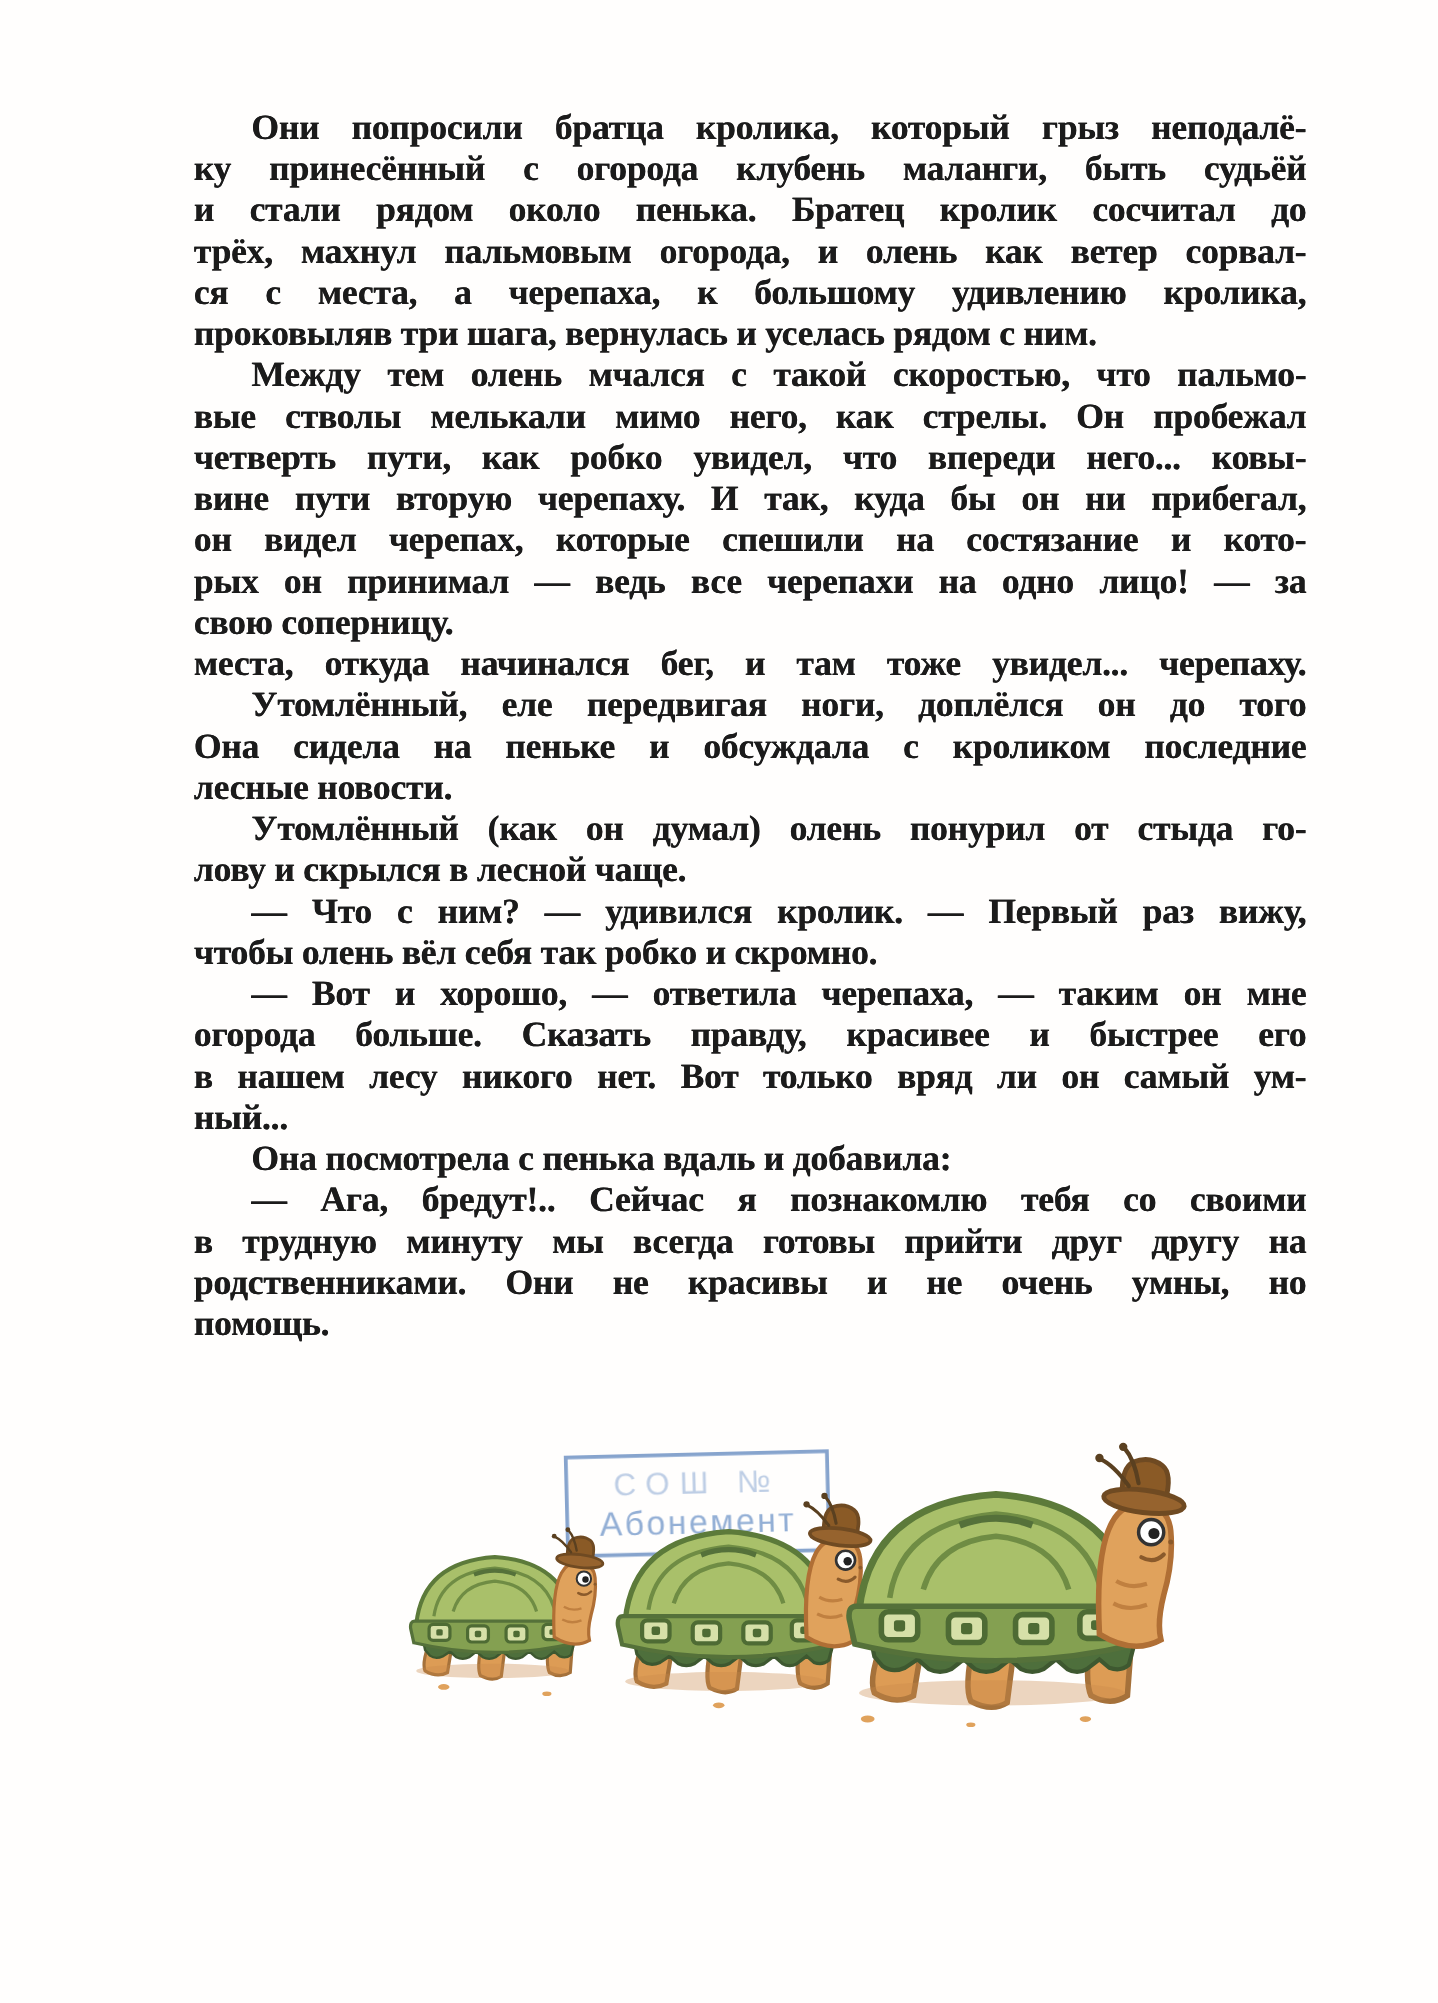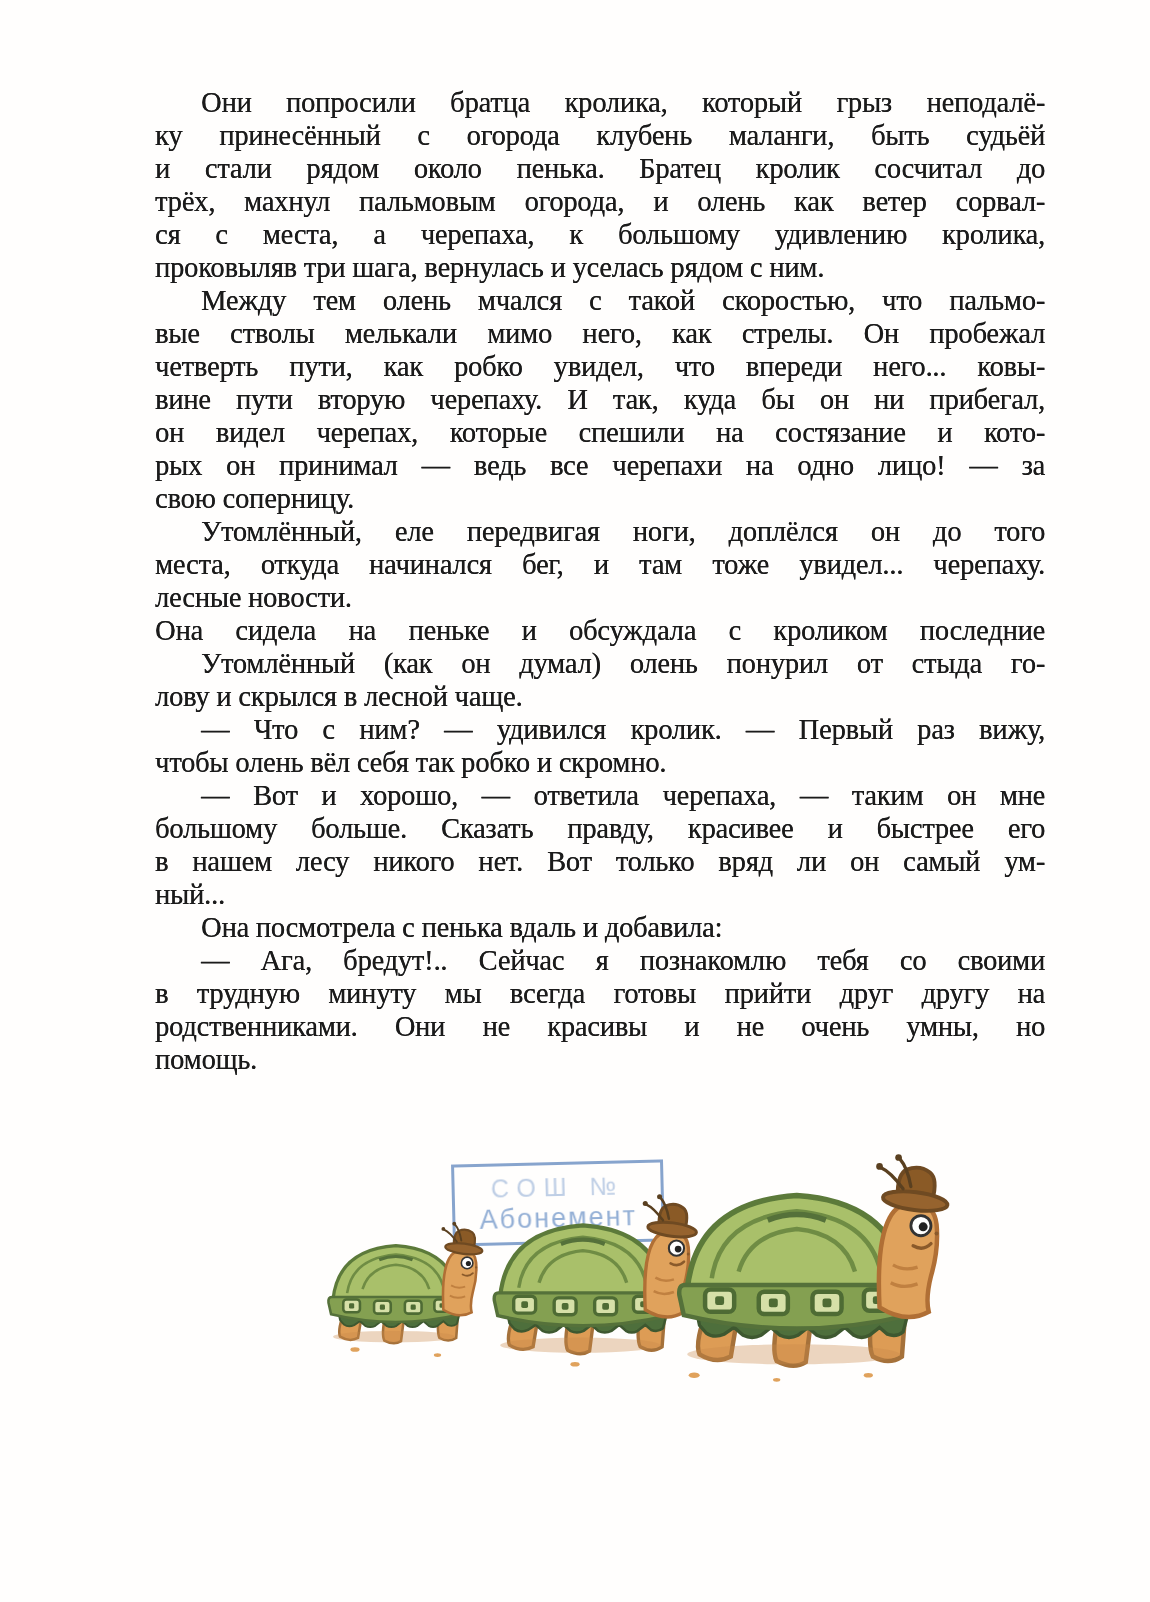--- a/index.html
+++ b/index.html
@@ -14,21 +14,21 @@
     background:#fffefd;
     overflow:hidden;
   }
   .text-block{
     position:absolute;
     left:155px;top:86px;
     width:890px;
     color:#1b1b1b;
     font-size:28.5px;
     line-height:33px;
-    font-weight:400;
+    font-weight:700;
     letter-spacing:-0.2px;
     text-shadow:0.25px 0 0 currentColor;
   }
   .ln{
     text-align:justify;
     text-align-last:justify;
   }
   .ln.last{ text-align-last:left; }
   .ln.ind{ text-indent:46px; }
 
@@ -76,36 +76,36 @@
     <div>
       <div class="ln ind">Между тем олень мчался с такой скоростью, что пальмо-</div>
       <div class="ln">вые стволы мелькали мимо него, как стрелы. Он пробежал</div>
       <div class="ln">четверть пути, как робко увидел, что впереди него... ковы-</div>
       <div class="ln">вине пути вторую черепаху. И так, куда бы он ни прибегал,</div>
       <div class="ln">он видел черепах, которые спешили на состязание и кото-</div>
       <div class="ln">рых он принимал — ведь все черепахи на одно лицо! — за</div>
       <div class="ln last">свою соперницу.</div>
     </div>
     <div>
+      <div class="ln">места, откуда начинался бег, и там тоже увидел... черепаху.</div>
       <div class="ln ind">Утомлённый, еле передвигая ноги, доплёлся он до того</div>
-      <div class="ln">места, откуда начинался бег, и там тоже увидел... черепаху.</div>
+      <div class="ln">Она сидела на пеньке и обсуждала с кроликом последние</div>
       <div class="ln last">лесные новости.</div>
-      <div class="ln">Она сидела на пеньке и обсуждала с кроликом последние</div>
     </div>
     <div>
       <div class="ln ind">Утомлённый (как он думал) олень понурил от стыда го-</div>
       <div class="ln last">лову и скрылся в лесной чаще.</div>
     </div>
     <div>
       <div class="ln ind">— Что с ним? — удивился кролик. — Первый раз вижу,</div>
       <div class="ln last">чтобы олень вёл себя так робко и скромно.</div>
     </div>
     <div>
       <div class="ln ind">— Вот и хорошо, — ответила черепаха, — таким он мне</div>
-      <div class="ln">большому больше. Сказать правду, красивее и быстрее его</div>
+      <div class="ln">огорода больше. Сказать правду, красивее и быстрее его</div>
       <div class="ln">в нашем лесу никого нет. Вот только вряд ли он самый ум-</div>
       <div class="ln last">ный...</div>
     </div>
     <div>
       <div class="ln ind last">Она посмотрела с пенька вдаль и добавила:</div>
     </div>
     <div>
       <div class="ln ind">— Ага, бредут!.. Сейчас я познакомлю тебя со своими</div>
       <div class="ln">в трудную минуту мы всегда готовы прийти друг другу на</div>
       <div class="ln">родственниками. Они не красивы и не очень умны, но</div>

